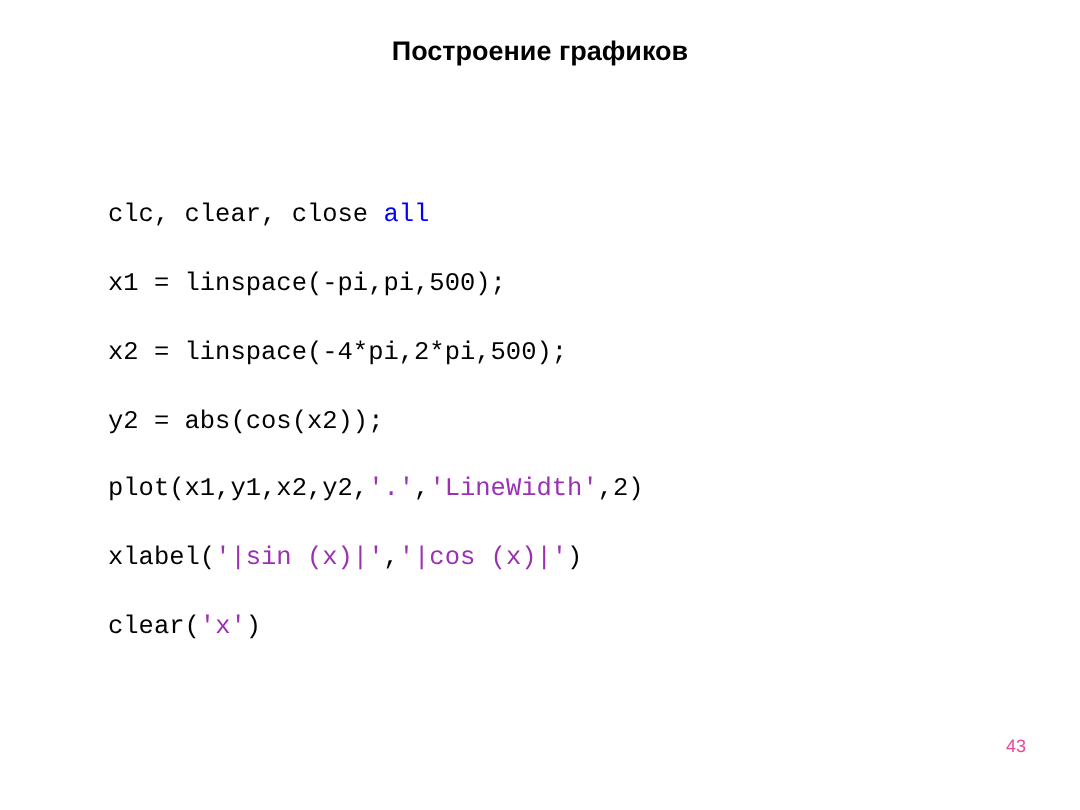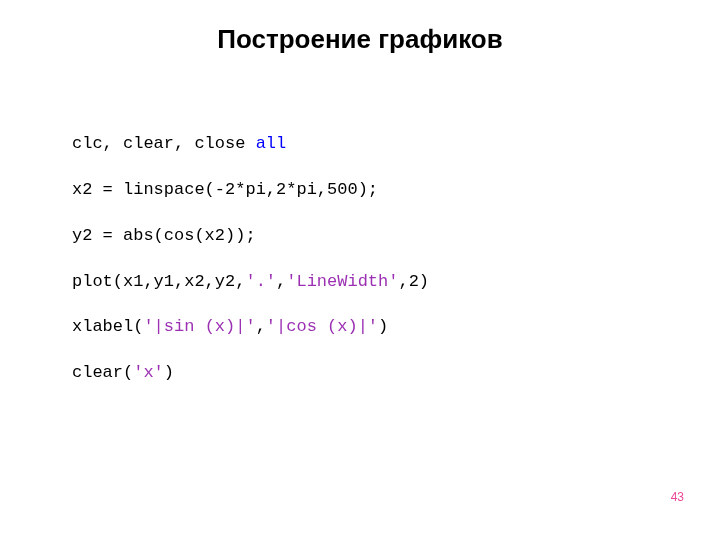--- a/index.html
+++ b/index.html
@@ -10,21 +10,21 @@
       font-family: Arial, Helvetica, sans-serif;
       position: relative;
       overflow: hidden;
     }
     .title {
       position: absolute;
       top: 24px;
       left: 0;
       width: 100%;
       text-align: center;
-      font-size: 26px;
+      font-size: 18px;
       font-weight: bold;
       color: #000;
     }
     .code-block {
       position: absolute;
       top: 110px;
       left: 72px;
       font-family: "Courier New", Courier, monospace;
       font-size: 17px;
       line-height: 1.35;
@@ -42,21 +42,22 @@
       color: #ec4899;
     }
   </style>
 </head>
 <body>
 
 <div class="title">Построение графиков</div>
 
 <div class="code-block">
 <span class="code-line"><span>clc, clear, close </span><span class="kw-blue">all</span></span>
-<span class="code-line">x2 = linspace(-2*pi,2*pi,500);</span>
+<span class="code-line">x1 = linspace(-pi,pi,500);</span>
+<span class="code-line">x2 = linspace(-4*pi,2*pi,500);</span>
 <span class="code-line">y2 = abs(cos(x2));</span>
 <span class="code-line"><span>plot(x1,y1,x2,y2,</span><span class="str-purple">'.'</span><span>,</span><span class="str-purple">'LineWidth'</span><span>,2)</span></span>
 <span class="code-line"><span>xlabel(</span><span class="str-purple">'|sin (x)|'</span><span>,</span><span class="str-purple">'|cos (x)|'</span><span>)</span></span>
 <span class="code-line"><span>clear(</span><span class="str-purple">'x'</span><span>)</span></span>
 
 
 </div>
 
 <div class="page-number">43</div>
 

